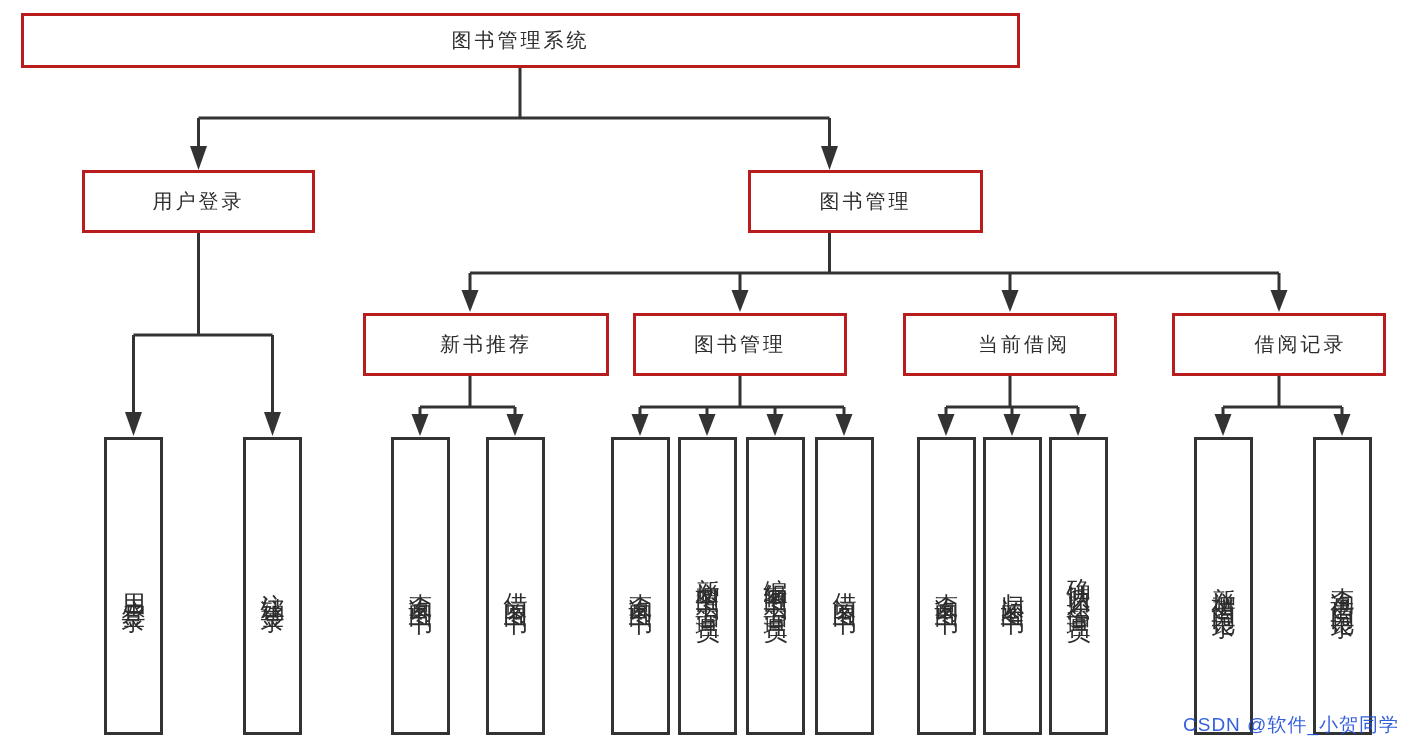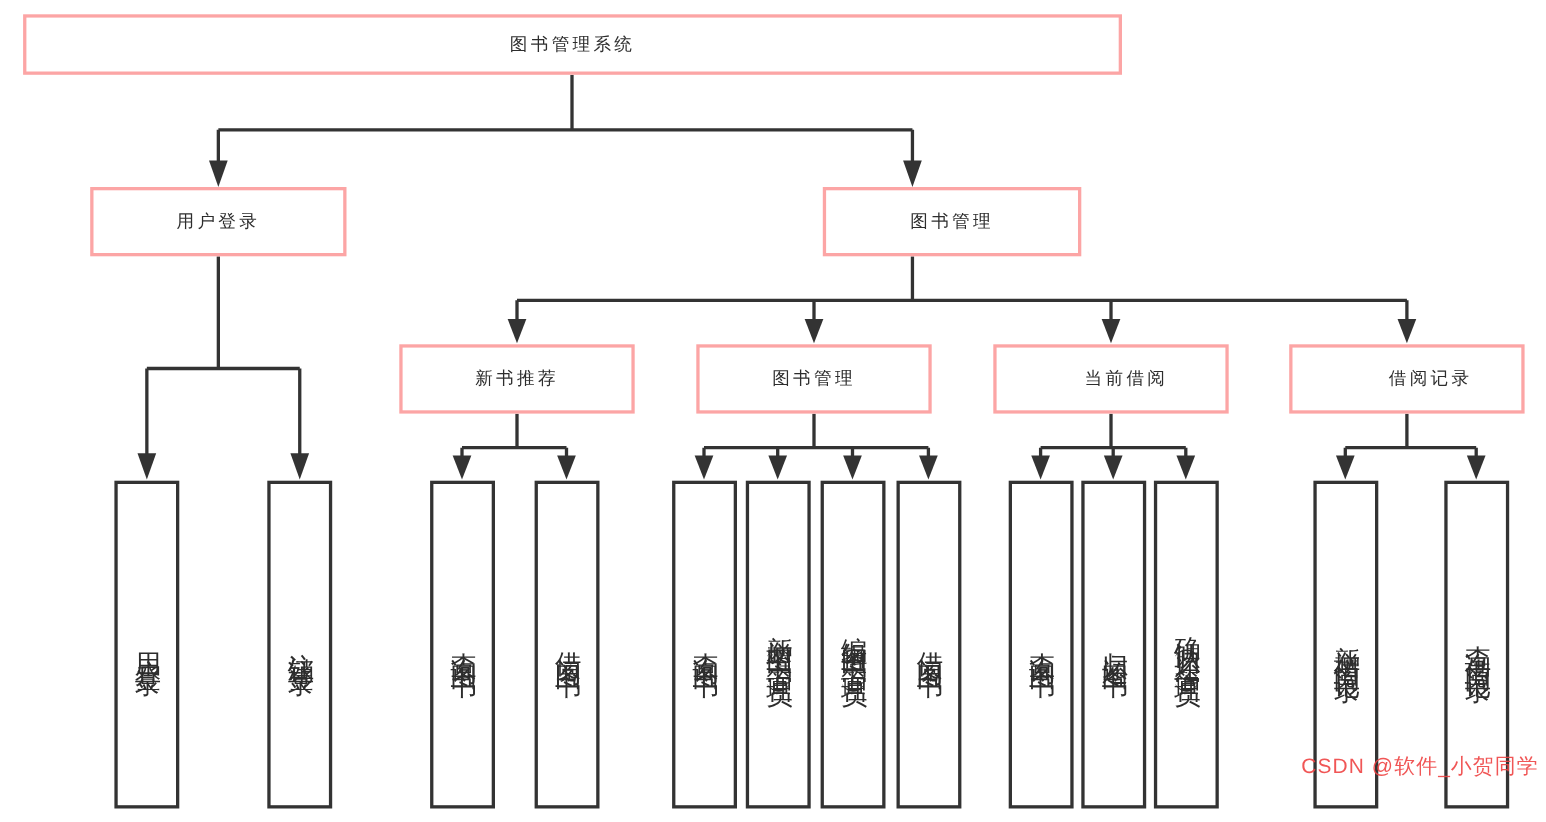--- a/index.html
+++ b/index.html
@@ -13,26 +13,26 @@
   }
   #connectors {
     position: absolute;
     left: 0; top: 0;
     width: 1405px; height: 747px;
     z-index: 0;
   }
   .box-h {
     position: absolute;
     box-sizing: border-box;
-    border: 3px solid #fca5a5;
+    border: 3px solid #b91c1c;
     background: #ffffff;
     display: flex;
     align-items: center;
     justify-content: center;
-    font-size: 16px;
+    font-size: 20px;
     letter-spacing: 3px;
     color: #2d2d2d;
     z-index: 1;
   }
   .box-v {
     position: absolute;
     box-sizing: border-box;
     border: 3px solid #333333;
     background: #ffffff;
     top: 437px;
@@ -48,24 +48,24 @@
     text-orientation: mixed;
     font-size: 24px;
     letter-spacing: 6px;
     line-height: 1;
     color: #2d2d2d;
     white-space: nowrap;
   }
   #watermark {
     position: absolute;
     left: 1183px;
-    top: 684px;
+    top: 712px;
     font-size: 19px;
     letter-spacing: 1px;
-    color: #ef4444;
+    color: #1d4ed8;
     opacity: 0.9;
     z-index: 2;
     white-space: nowrap;
   }
 </style>
 </head>
 <body>
 
 <div id="stage">
 
@@ -113,21 +113,21 @@
     <span>图书管理系统</span>
   </div>
 
   <div class="box-h" style="left:82px; top:170px; width:233px; height:63px;">
     <span>用户登录</span>
   </div>
   <div class="box-h" style="left:748px; top:170px; width:235px; height:63px;">
     <span>图书管理</span>
   </div>
 
-  <div class="box-h" style="left:363px; top:313px; width:214px; height:63px;">
+  <div class="box-h" style="left:363px; top:313px; width:246px; height:63px;">
     <span>新书推荐</span>
   </div>
   <div class="box-h" style="left:633px; top:313px; width:214px; height:63px;">
     <span>图书管理</span>
   </div>
   <div class="box-h" style="left:903px; top:313px; width:214px; height:63px;padding-left:28px;">
     <span>当前借阅</span>
   </div>
   <div class="box-h" style="left:1172px; top:313px; width:214px; height:63px;padding-left:43px;">
     <span>借阅记录</span>

